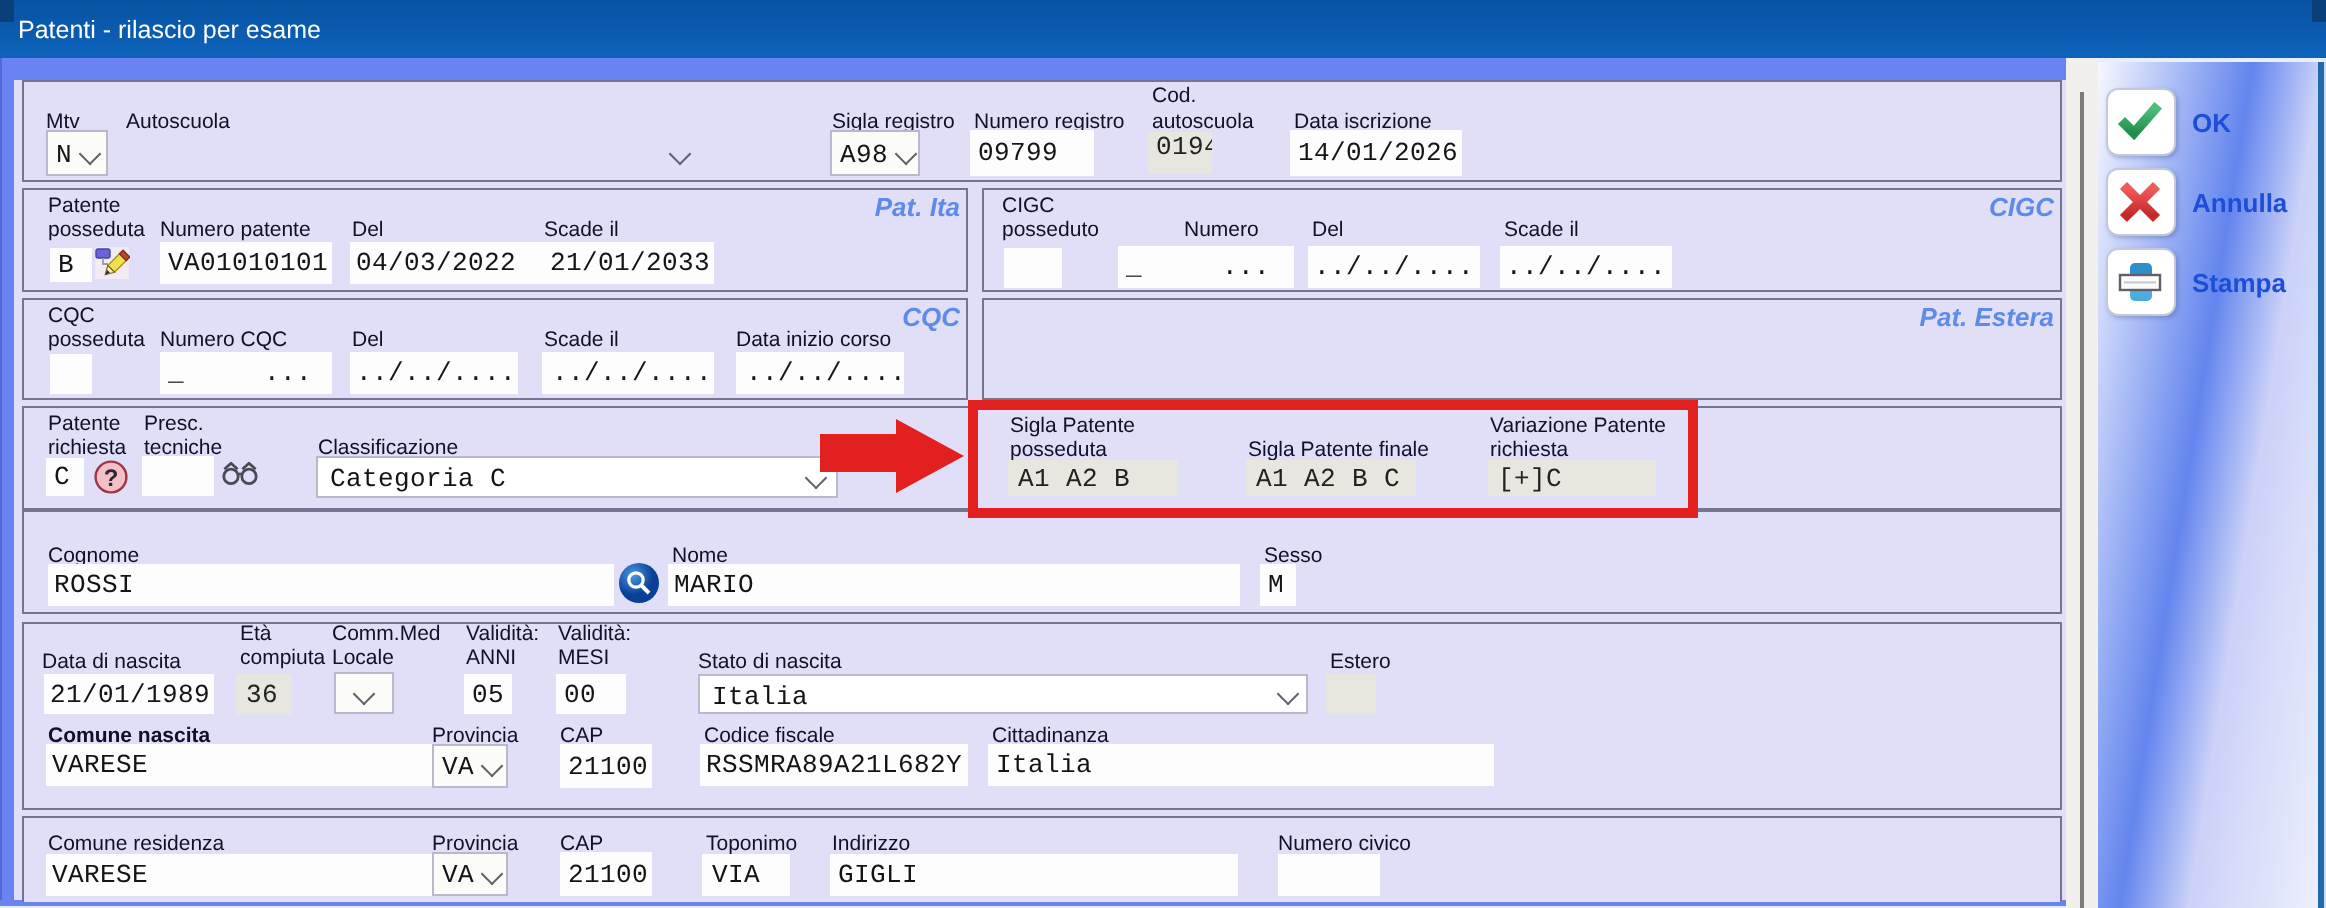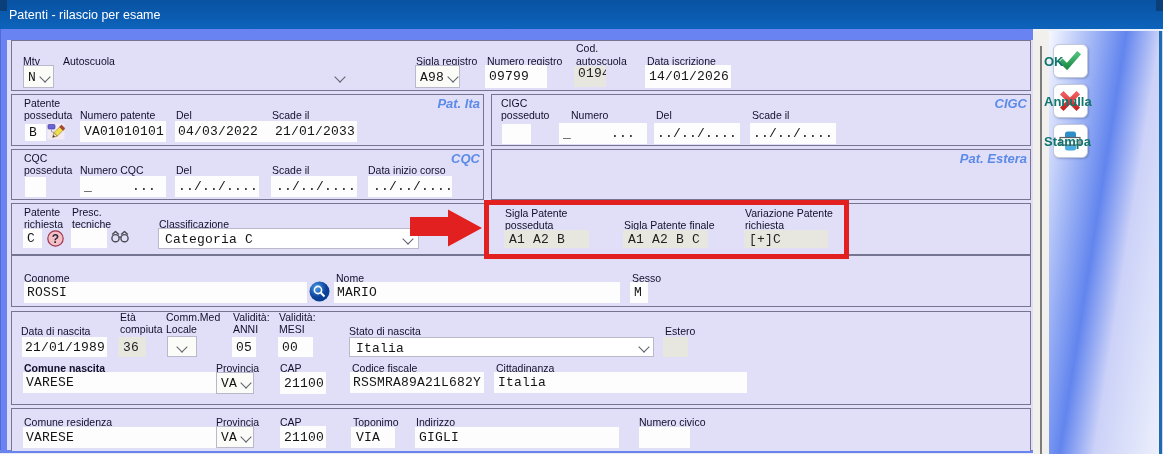--- a/index.html
+++ b/index.html
@@ -31,21 +31,21 @@
   .ro{position:absolute;background:#e8e7df;box-sizing:border-box;
       font-family:"Liberation Mono",monospace;font-size:13px;letter-spacing:0.2px;
       color:#222;white-space:nowrap;overflow:hidden;}
   .dd{position:absolute;background:#fbfbf8;border:1px solid #b9b9cb;box-sizing:border-box;
       font-family:"Liberation Mono",monospace;font-size:13px;letter-spacing:0.2px;
       color:#141414;white-space:nowrap;overflow:hidden;}
   .chev{position:absolute;width:7px;height:7px;border-left:1.3px solid #5f5f6b;
         border-bottom:1.3px solid #5f5f6b;transform:rotate(-45deg);}
   .btn{position:absolute;left:1053px;width:33px;height:32px;background:#fff;
        border-radius:6px;border:1px solid #c3c9d8;box-shadow:1px 1px 2px rgba(60,80,140,.35);}
-  .blbl{position:absolute;left:1044px;font-size:13px;font-weight:bold;color:#0f766e;}
+  .blbl{position:absolute;left:1096px;font-size:13px;font-weight:bold;color:#1d4ed8;}
 </style>
 </head>
 <body>
 <div id="win">
   <div class="abs" id="topband"></div>
   <div class="abs" id="leftband"></div>
   <div class="abs" id="botband"></div>
   <div class="abs" id="botlight"></div>
   <div class="abs" id="splitter"></div>
   <div class="abs" id="splitline"></div>
@@ -95,21 +95,21 @@
     </g>
   </svg>
   <div class="fld" style="left:80px;top:121px;width:86px;height:21px;padding:3px 0 0 4px;">VA01010101</div>
   <div class="fld" style="left:175px;top:121px;width:100px;height:21px;padding:3px 0 0 3px;">04/03/2022</div>
   <div class="fld" style="left:271px;top:121px;width:86px;height:21px;padding:3px 0 0 4px;">21/01/2033</div>
 
   <div class="sec" style="left:491px;top:94px;width:540px;height:52px;"></div>
   <div class="cap" style="left:877px;top:96px;width:150px;">CIGC</div>
   <div class="lbl" style="left:501px;top:97px;">CIGC</div>
   <div class="lbl" style="left:501px;top:109px;">posseduto</div>
-  <div class="lbl" style="left:571px;top:109px;">Numero</div>
+  <div class="lbl" style="left:592px;top:109px;">Numero</div>
   <div class="lbl" style="left:656px;top:109px;">Del</div>
   <div class="lbl" style="left:752px;top:109px;">Scade il</div>
   <div class="fld" style="left:502px;top:124px;width:29px;height:20px;"></div>
   <div class="fld" style="left:559px;top:123px;width:88px;height:21px;padding:3px 0 0 4px;">_&nbsp;&nbsp;&nbsp;&nbsp;&nbsp;...</div>
   <div class="fld" style="left:654px;top:123px;width:86px;height:21px;padding:3px 0 0 3px;">../../....</div>
   <div class="fld" style="left:750px;top:123px;width:86px;height:21px;padding:3px 0 0 3px;">../../....</div>
 
   <div class="sec" style="left:11px;top:149px;width:473px;height:51px;"></div>
   <div class="cap" style="left:330px;top:151px;width:150px;">CQC</div>
   <div class="lbl" style="left:24px;top:152px;">CQC</div>

